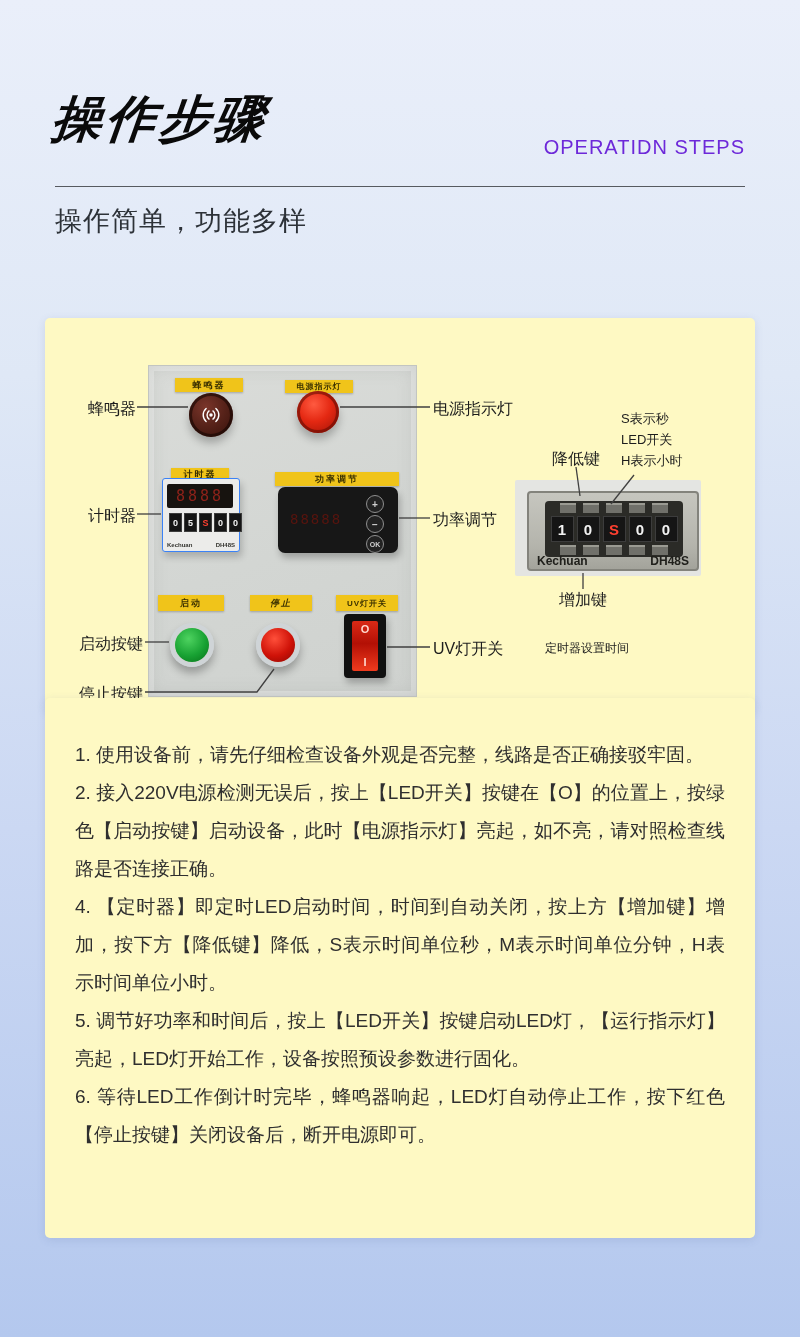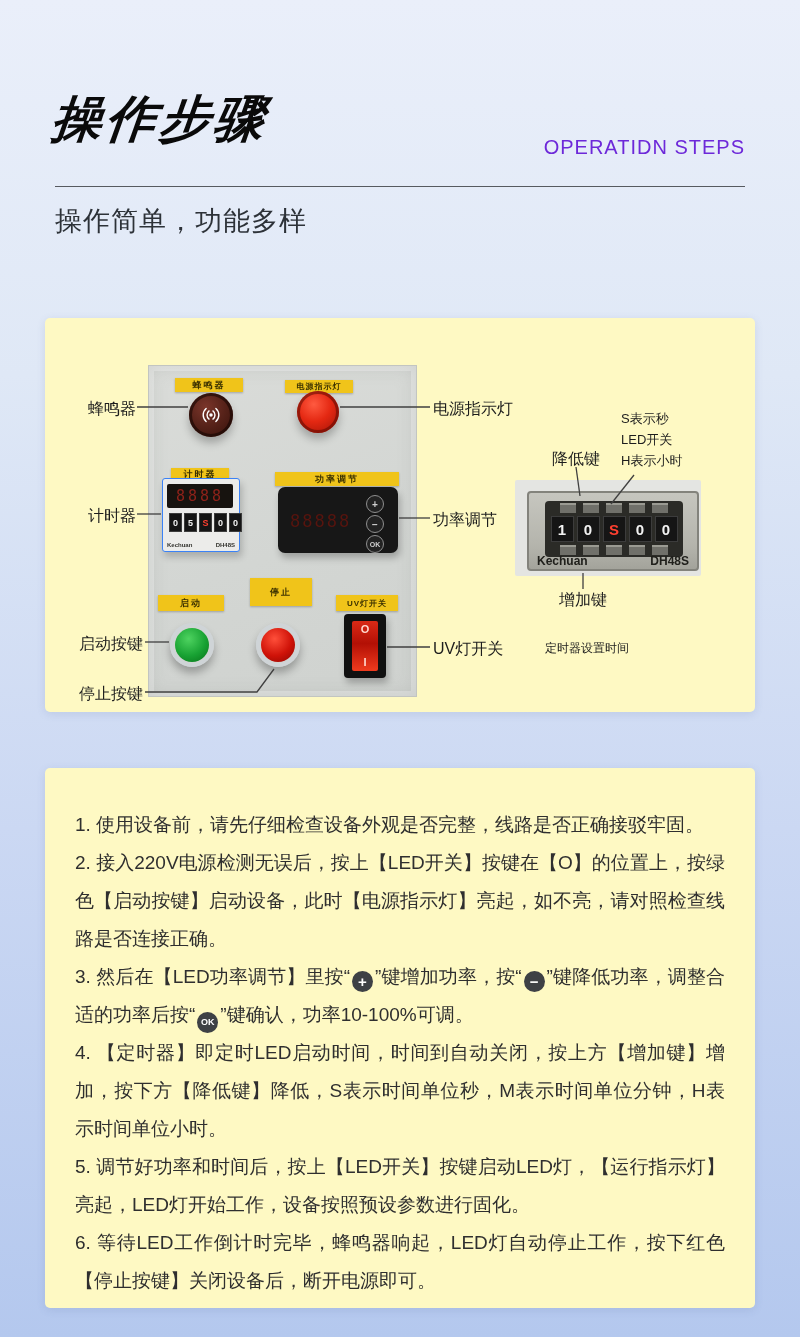--- a/index.html
+++ b/index.html
@@ -17,21 +17,21 @@
   .title-en{
     position:absolute;right:55px;top:136px;font-size:20px;color:#6d28d9;letter-spacing:1px;
   }
   .divider{position:absolute;left:55px;top:186px;width:690px;height:1px;background:#565a60;}
   .tagline{position:absolute;left:55px;top:203px;font-size:27px;color:#2d3238;letter-spacing:1px;}
 
   
   .card{position:absolute;left:45px;width:710px;background:#fef9c3;border-radius:5px;
         box-shadow:0 2px 8px rgba(70,95,150,.14);}
   #card-image{top:318px;height:394px;}
-  #card-steps{top:768px;height:540px;box-sizing:border-box;padding:38px 30px;}
+  #card-steps{top:698px;height:540px;box-sizing:border-box;padding:38px 30px;}
 
   
   .panel{
     position:absolute;left:103px;top:47px;width:267px;height:330px;
     background:linear-gradient(160deg,#dadcd9 0%,#d3d6d3 55%,#cfd2cf 100%);
     border:1px solid #c2c5c1;box-shadow:inset 0 0 0 5px rgba(255,255,255,.25), inset 0 0 18px rgba(120,125,120,.25);
   }
   .tag{
     position:absolute;background:#f0c41a;color:#3c3200;font-weight:bold;
     display:flex;align-items:center;justify-content:center;font-size:9px;letter-spacing:2px;
@@ -67,21 +67,21 @@
   .timer-dev .wheel{width:11px;height:17px;font-size:9px;}
   .wheel.red{color:#ff4030;}
   .dev-brandrow{position:absolute;left:4px;right:4px;bottom:3px;display:flex;justify-content:space-between;}
   .timer-dev .dev-brandrow span{font-size:6px;font-weight:bold;color:#34342f;}
   
   .module{
     position:absolute;left:233px;top:169px;width:120px;height:66px;background:#171717;
     border-radius:7px;box-shadow:2px 5px 7px rgba(0,0,0,.25);
   }
   .module .led{
-    position:absolute;left:12px;top:24px;color:#57140e;font-size:17px;letter-spacing:2px;
+    position:absolute;left:12px;top:24px;color:#57140e;font-size:14px;letter-spacing:2px;
     font-family:"DejaVu Sans Mono","Liberation Mono",monospace;
   }
   .mod-btn{
     position:absolute;left:88px;width:16px;height:16px;border-radius:50%;
     border:1px solid #8f8f8f;background:#222;color:#cfcfcf;
     display:flex;align-items:center;justify-content:center;font-size:10px;font-weight:bold;
   }
   
   .push-btn{
     position:absolute;width:44px;height:44px;border-radius:50%;
@@ -144,21 +144,21 @@
 
 <div class="card" id="card-image">
 
   <div class="panel"></div>
 
   <div class="tag" style="left:130px;top:60px;width:68px;height:14px;">蜂鸣器</div>
   <div class="tag" style="left:240px;top:62px;width:68px;height:13px;font-size:8px;letter-spacing:1px;">电源指示灯</div>
   <div class="tag" style="left:126px;top:150px;width:58px;height:13px;">计时器</div>
   <div class="tag" style="left:230px;top:154px;width:124px;height:14px;">功率调节</div>
   <div class="tag" style="left:113px;top:277px;width:66px;height:16px;">启动</div>
-  <div class="tag" style="left:205px;top:260px;width:62px;height:28px;">停止</div>
+  <div class="tag" style="left:205px;top:277px;width:62px;height:16px;font-style:italic;">停止</div>
   <div class="tag" style="left:291px;top:277px;width:62px;height:16px;font-size:8px;letter-spacing:1px;">UV灯开关</div>
 
   <div class="buzzer">
     <svg width="26" height="18" viewBox="0 0 24 16">
       <g stroke="#ffffff" fill="none" stroke-width="1.3" stroke-linecap="round">
         <path d="M7.5 2 a8 8 0 0 0 0 12"></path>
           <path d="M10.2 4.2 a4.8 4.8 0 0 0 0 7.6"></path>
         <path d="M16.5 2 a8 8 0 0 1 0 12"></path>
           <path d="M13.8 4.2 a4.8 4.8 0 0 1 0 7.6"></path>
       </g>
@@ -265,18 +265,17 @@
       <line x1="589" y1="157" x2="566" y2="186"></line>
       <line x1="538" y1="255" x2="538" y2="271"></line>
     </g>
   </svg>
 </div>
 
 <div class="card" id="card-steps">
   <div>
       <p class="step">1. 使用设备前，请先仔细检查设备外观是否完整，线路是否正确接驳牢固。</p>
       <p class="step">2. 接入220V电源检测无误后，按上【LED开关】按键在【O】的位置上，按绿色【启动按键】启动设备，此时【电源指示灯】亮起，如不亮，请对照检查线路是否连接正确。</p>
-      <p class="step">3. 然后在【LED功率调节】里按“<span class="sicon plus">+</span>”键增加功率，按“<span class="sicon minus">−</span>”键降低功率，调整合适的功率后按“<span class="sicon ok">OK</span>”键确认，功率10-100%可调。</p>
       <p class="step">4. 【定时器】即定时LED启动时间，时间到自动关闭，按上方【增加键】增加，按下方【降低键】降低，S表示时间单位秒，M表示时间单位分钟，H表示时间单位小时。</p>
       <p class="step">5. 调节好功率和时间后，按上【LED开关】按键启动LED灯，【运行指示灯】亮起，LED灯开始工作，设备按照预设参数进行固化。</p>
       <p class="step">6. 等待LED工作倒计时完毕，蜂鸣器响起，LED灯自动停止工作，按下红色【停止按键】关闭设备后，断开电源即可。</p>
     </div>
 </div>
 
 </body></html>

